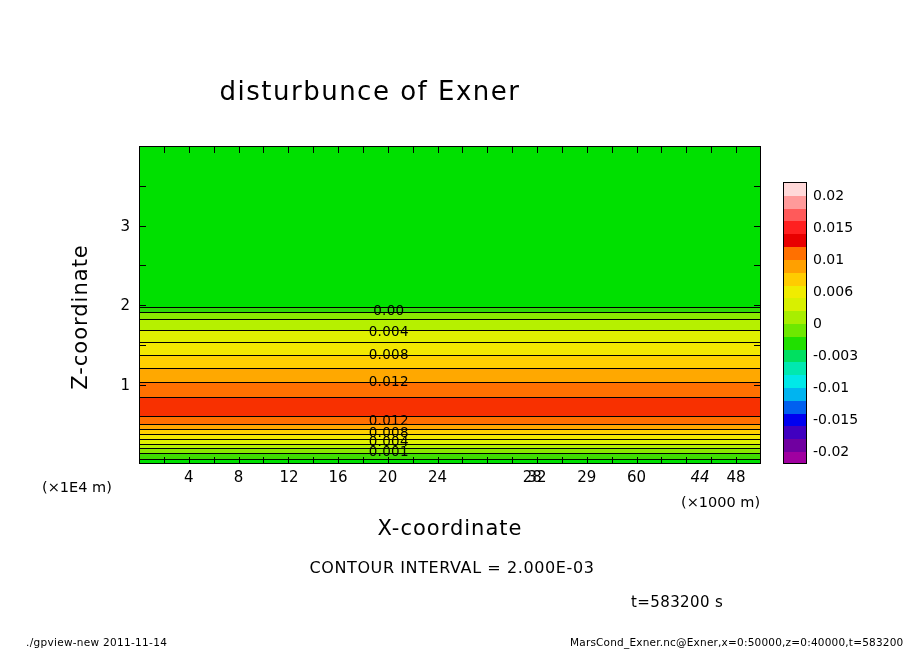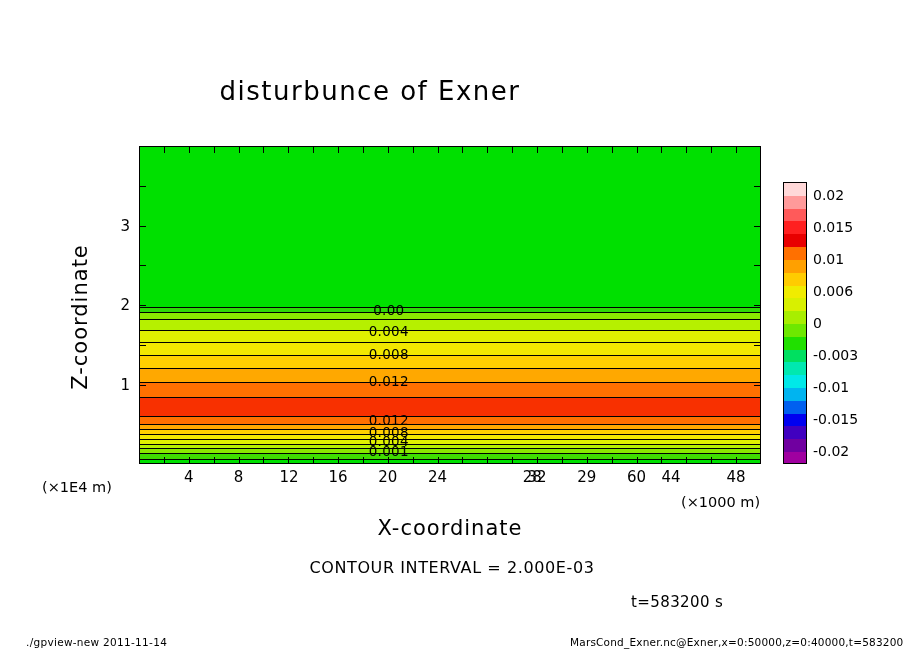--- a/index.html
+++ b/index.html
@@ -308,21 +308,21 @@
     <div class="xtick-label abs" style="left: 188.76px;">4</div>
     <div class="xtick-label abs" style="left: 238.52px;">8</div>
     <div class="xtick-label abs" style="left: 289px;">12</div>
     <div class="xtick-label abs" style="left: 338.04px;">16</div>
     <div class="xtick-label abs" style="left: 387.8px;">20</div>
     <div class="xtick-label abs" style="left: 437.56px;">24</div>
     <div class="xtick-label abs" style="left: 487.32px; margin-left: 45px;">28</div>
     <div class="xtick-label abs" style="left: 537.08px;">32</div>
     <div class="xtick-label abs" style="left: 586.84px;">29</div>
     <div class="xtick-label abs" style="left: 636.6px;">60</div>
-    <div class="xtick-label abs" style="left: 671px;">44</div>
+    <div class="xtick-label abs" style="left: 700px; font-style: italic;">44</div>
     <div class="xtick-label abs" style="left: 736.12px;">48</div>
   </div>
 <div id="yticklabels">
     <div class="ytick-label abs" style="top: 384.5px;">1</div>
     <div class="ytick-label abs" style="top: 305px;">2</div>
     <div class="ytick-label abs" style="top: 225.5px;">3</div>
   </div>
 
 <div class="abs" id="xlabel">X-coordinate</div>
 <div class="abs" id="ylabel">Z-coordinate</div>

